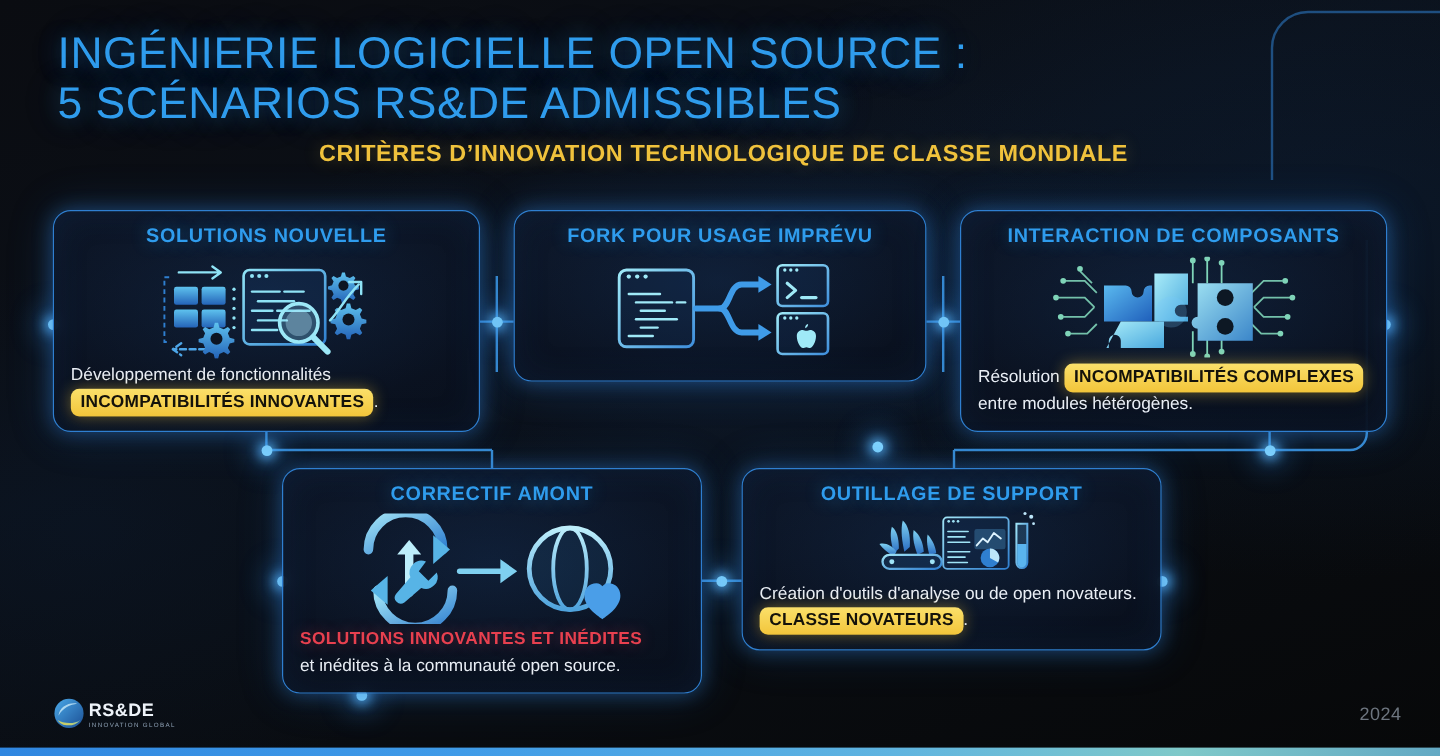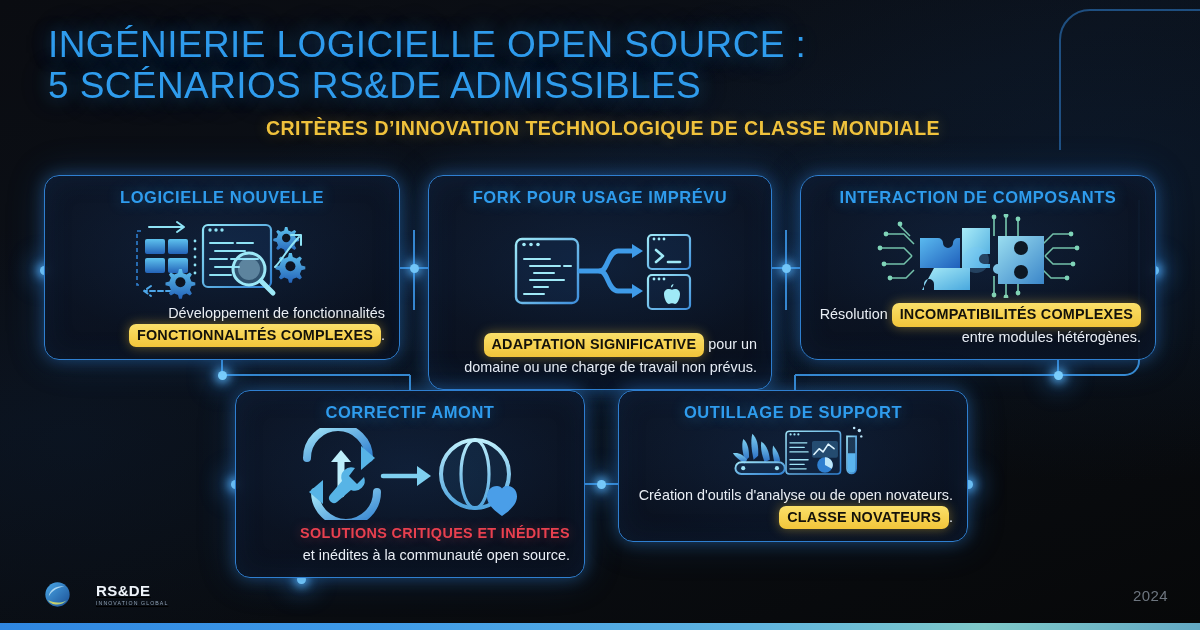--- a/index.html
+++ b/index.html
@@ -86,21 +86,21 @@
     width:100%;
     min-height:0;
     padding:4px 0 2px;
   }
   .card-icon svg { display:block; max-height:100%; }
 
   .card-text {
     font-size:14.4px;
     line-height:1.42;
     color:#e9eef5;
-    text-align:right;
+    text-align:left;
     width:100%;
   }
 
   .hl {
     display:inline-block;
     background:linear-gradient(180deg,#fbe06a 0%, #f2c53a 100%);
     color:#14120a;
     font-weight:bold;
     border-radius:7px;
     padding:1px 8px 2px;
@@ -112,38 +112,38 @@
     display:block;
     color:#e8404f;
     font-weight:bold;
     letter-spacing:0.35px;
     text-shadow:0 0 12px rgba(232,64,79,0.40);
     margin-bottom:1px;
   }
 
   
   #card-1 { left:44px;  top:175px; width:356px; height:185px; }
-  #card-2 { left:428px; top:175px; width:344px; height:215px; }
-  #card-3 { left:800px; top:175px; width:356px; height:185px;border-radius:18px; }
+  #card-2 { left:428px; top:175px; width:344px; height:143px; }
+  #card-3 { left:800px; top:175px; width:356px; height:185px; }
   #card-4 { left:235px; top:390px; width:350px; height:188px; }
   #card-5 { left:618px; top:390px; width:350px; height:152px; }
 
   
   .node {
     position:absolute;
     width:9px; height:9px;
     border-radius:50%;
     background:#7fd4ff;
     box-shadow:0 0 10px 3px rgba(90,185,255,0.85), 0 0 24px 8px rgba(50,140,230,0.45);
   }
 
   
   .footer-logo {
     position:absolute; left:44px; bottom:22px;
-    display:flex; align-items:center; gap:25px;text-decoration:underline;
+    display:flex; align-items:flex-end; gap:3px;
   }
   .logo-mark { width:27px; height:27px; flex:0 0 auto; }
   .logo-text { line-height:1; }
   .logo-name {
     font-size:15px; font-weight:bold; letter-spacing:0.4px;
     color:#eef3f9;
   }
   .logo-tag {
     font-size:5.2px; letter-spacing:1.1px; color:#8fa2b6;
     margin-top:2.5px;
@@ -207,21 +207,21 @@
   <div class="node" style="left:218px; top:371px;"></div>
   <div class="node" style="left:597px; top:480px;"></div>
   <div class="node" style="left:1150px; top:266px;"></div>
   <div class="node" style="left:40px; top:266px;"></div>
   <div class="node" style="left:231px; top:480px;"></div>
   <div class="node" style="left:964px; top:480px;"></div>
   <div class="node" style="left:297px; top:575px;"></div>
   <div class="node" style="left:727px; top:368px;"></div>
 
   <div class="card" id="card-1">
-    <div class="card-title">LOGICIELLE NOUVELLE</div>
+    <div class="card-title">SOLUTIONS NOUVELLE</div>
     <div class="card-icon">
       <svg width="190" height="86" viewBox="0 0 190 86" fill="none">
         <defs>
           <linearGradient id="g1" x1="0" y1="0" x2="1" y2="1">
             <stop offset="0" stop-color="#8fe3f5"></stop>
               <stop offset="1" stop-color="#2f7fd0"></stop>
           </linearGradient>
           <linearGradient id="g1b" x1="0" y1="0" x2="0" y2="1">
             <stop offset="0" stop-color="#5ec2ee"></stop>
               <stop offset="1" stop-color="#2463b8"></stop>
@@ -280,21 +280,21 @@
         <path d="M148 54 C156 46 160 36 172 24" stroke="#8fe3f5" stroke-width="2" fill="none" stroke-linecap="round"></path>
         <path d="M164 22 h10 v10" stroke="#8fe3f5" stroke-width="2" fill="none" stroke-linecap="round" stroke-linejoin="round"></path>
 
         <circle cx="122" cy="56" r="16" stroke="#9ce8f7" stroke-width="3" fill="rgba(140,215,245,0.25)"></circle>
         <circle cx="122" cy="56" r="11" fill="rgba(180,230,250,0.35)"></circle>
         <path d="M134 68 L146 80" stroke="#9ce8f7" stroke-width="5" stroke-linecap="round"></path>
       </svg>
     </div>
     <div class="card-text">
       <span>Développement de fonctionnalités</span><br>
-      <span class="hl">FONCTIONNALITÉS COMPLEXES</span><span>.</span>
+      <span class="hl">INCOMPATIBILITÉS INNOVANTES</span><span>.</span>
     </div>
   </div>
 
   <div class="card" id="card-2">
     <div class="card-title">FORK POUR USAGE IMPRÉVU</div>
     <div class="card-icon">
       <svg width="185" height="84" viewBox="0 0 185 84" fill="none">
         <defs>
           <linearGradient id="g2" x1="0" y1="0" x2="1" y2="1">
             <stop offset="0" stop-color="#9fe9f7"></stop>
@@ -338,23 +338,20 @@
         <path d="M140 54 H182" stroke="url(#g2)" stroke-width="1.8"></path>
         <g fill="#9fe9f7">
             <circle cx="146" cy="50" r="1.4"></circle>
             <circle cx="151" cy="50" r="1.4"></circle>
             <circle cx="156" cy="50" r="1.4"></circle>
           </g>
         <path d="M161 60 c-3 0 -5 2 -5 5 0 5 3 10 5 10 1 0 2-.7 3-.7 1 0 2 .7 3 .7 2 0 5-5 5-10 0-3-2-5-5-5 -1 0 -2 .7-3 .7 -1 0 -2-.7-3-.7z" fill="#9fe9f7"></path>
         <path d="M163 58.5 c1.6-.4 2.6-1.9 2.4-3.4 -1.6 .3 -2.7 1.8 -2.4 3.4z" fill="#9fe9f7"></path>
       </svg>
     </div>
-    <div class="card-text">
-      <span class="hl">ADAPTATION SIGNIFICATIVE</span><span> pour un domaine ou une charge de travail non prévus.</span>
-    </div>
   </div>
 
   <div class="card" id="card-3">
     <div class="card-title">INTERACTION DE COMPOSANTS</div>
     <div class="card-icon">
       <svg width="205" height="84" viewBox="0 0 205 84" fill="none">
         <defs>
           <linearGradient id="g3a" x1="0" y1="0" x2="1" y2="1">
             <stop offset="0" stop-color="#5ab9ef"></stop>
               <stop offset="1" stop-color="#1f5fbb"></stop>
@@ -469,21 +466,21 @@
         <ellipse cx="190" cy="46" rx="14" ry="34" stroke="url(#g4b)" stroke-width="3.2" fill="none"></ellipse>
         <path d="M156 46 H224" stroke="url(#g4b)" stroke-width="3.2"></path>
         <path d="M162 27 H218" stroke="url(#g4b)" stroke-width="2.8"></path>
         <path d="M162 65 H218" stroke="url(#g4b)" stroke-width="2.8"></path>
         <path d="M190 12 V80" stroke="url(#g4b)" stroke-width="2.8"></path>
 
         <path d="M212 58 c-6 0 -10 4.5 -10 10.5 0 9 10 16 15 19.5 5-3.5 15-10.5 15-19.5 0-6 -4-10.5 -10-10.5 -2.5 0 -4 1.2 -5 2.6 -1-1.4 -2.5-2.6 -5-2.6z" fill="#4a9ee8"></path>
       </svg>
     </div>
     <div class="card-text">
-      <span class="hl-red">SOLUTIONS CRITIQUES ET INÉDITES</span><span>et inédites à la communauté open source.</span>
+      <span class="hl-red">SOLUTIONS INNOVANTES ET INÉDITES</span><span>et inédites à la communauté open source.</span>
     </div>
   </div>
 
   <div class="card" id="card-5">
     <div class="card-title">OUTILLAGE DE SUPPORT</div>
     <div class="card-icon">
       <svg width="215" height="88" viewBox="0 0 215 88" fill="none">
         <defs>
           <linearGradient id="g5" x1="0" y1="0" x2="1" y2="1">
             <stop offset="0" stop-color="#9fe3f6"></stop>

